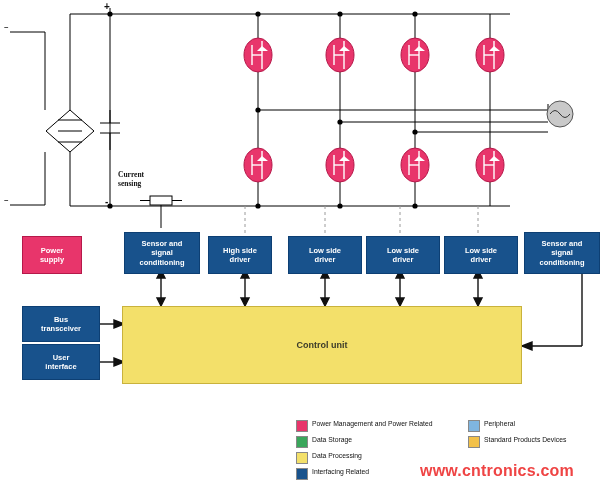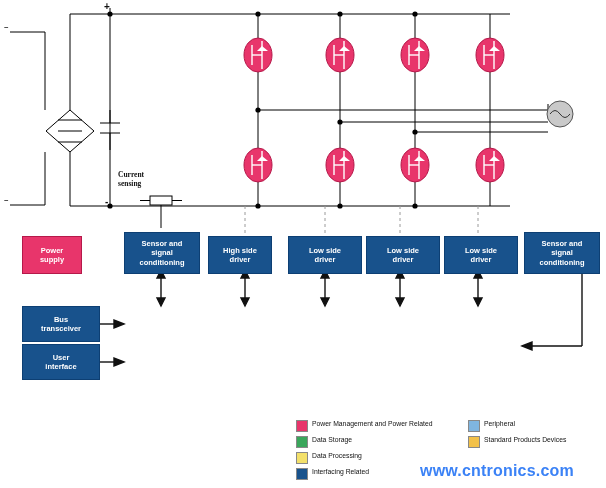--- a/index.html
+++ b/index.html
@@ -18,21 +18,21 @@
   }
   .blue{background:#18528c;}
   .pink{background:#e8356b;border-color:#b5194a;}
   .yellow{background:#f3e06a;border:1px solid #c9b23c;color:#3b3b2a;}
   .ctrl{font-size:9px;font-weight:bold;color:#3b3b2a;}
   .lbl{position:absolute;font-size:7.5px;color:#111;font-weight:bold;line-height:1.15;}
   .leg{position:absolute;font-size:6.8px;color:#111;}
   .legsw{position:absolute;width:10px;height:10px;border:1px solid #888;}
   .wm{
     position:absolute;left:420px;top:462px;
-    font-size:16px;color:#3b82f6;font-weight:bold;
+    font-size:16px;color:#ef4444;font-weight:bold;
     font-family:"Liberation Sans", sans-serif;
     letter-spacing:.2px;
   }
   svg{position:absolute;left:0;top:0;}
 </style>
 </head>
 <body>
 
 <div id="stage">
 
@@ -200,20 +200,21 @@
   <div class="blk blue" style="left:524px;top:232px;width:76px;height:42px;white-space:pre;">Sensor and
 signal
 conditioning</div>
 
   <div class="blk blue" style="left:22px;top:306px;width:78px;height:36px;white-space:pre;">Bus
 transceiver</div>
 
   <div class="blk blue" style="left:22px;top:344px;width:78px;height:36px;white-space:pre;">User
 interface</div>
 
+  <div class="blk yellow ctrl" style="left:122px;top:306px;width:400px;height:78px;">Control unit</div>
 
   <div class="legsw" style="left:296px;top:420px;background:#e8356b;"></div>
   <div class="leg" style="left:312px;top:420px;">Power Management and Power Related</div>
 
   <div class="legsw" style="left:296px;top:436px;background:#3aa65b;"></div>
   <div class="leg" style="left:312px;top:436px;">Data Storage</div>
 
   <div class="legsw" style="left:296px;top:452px;background:#f3e06a;"></div>
   <div class="leg" style="left:312px;top:452px;">Data Processing</div>
 

